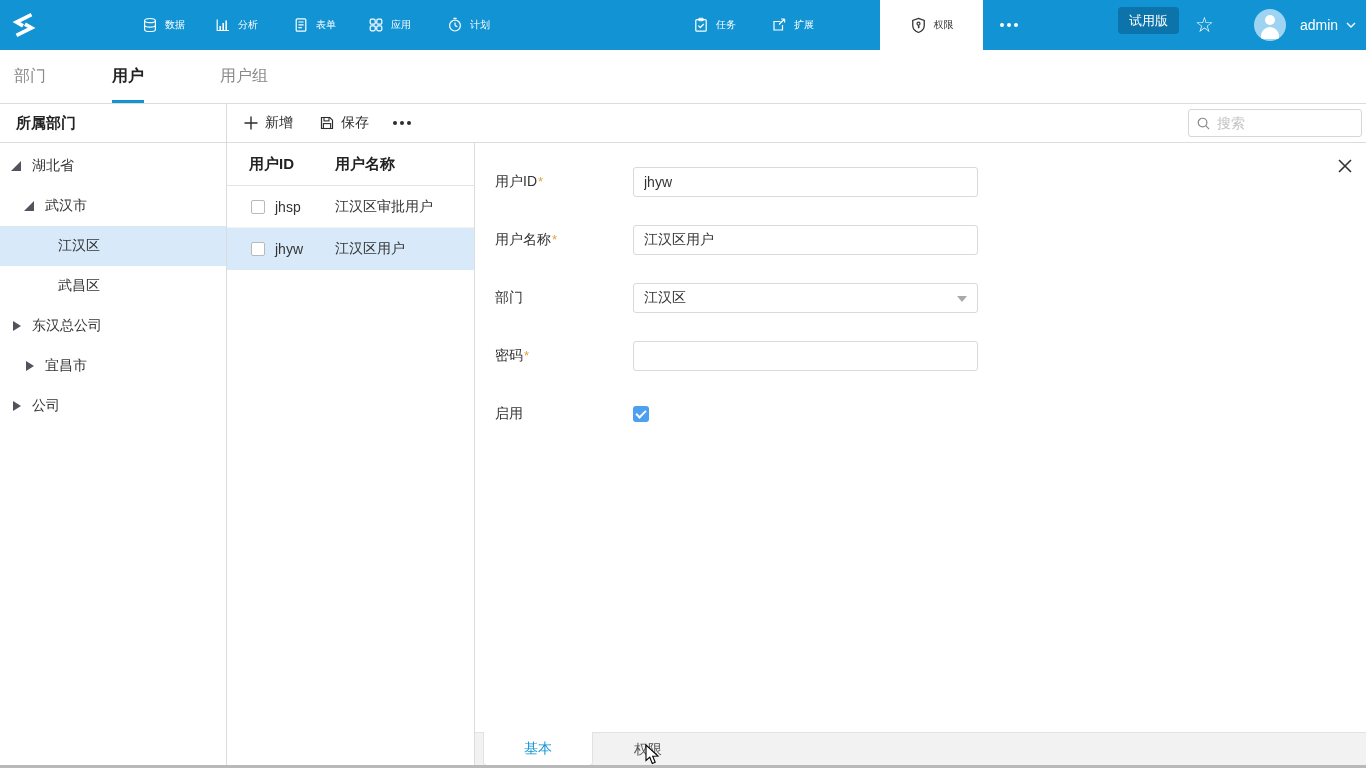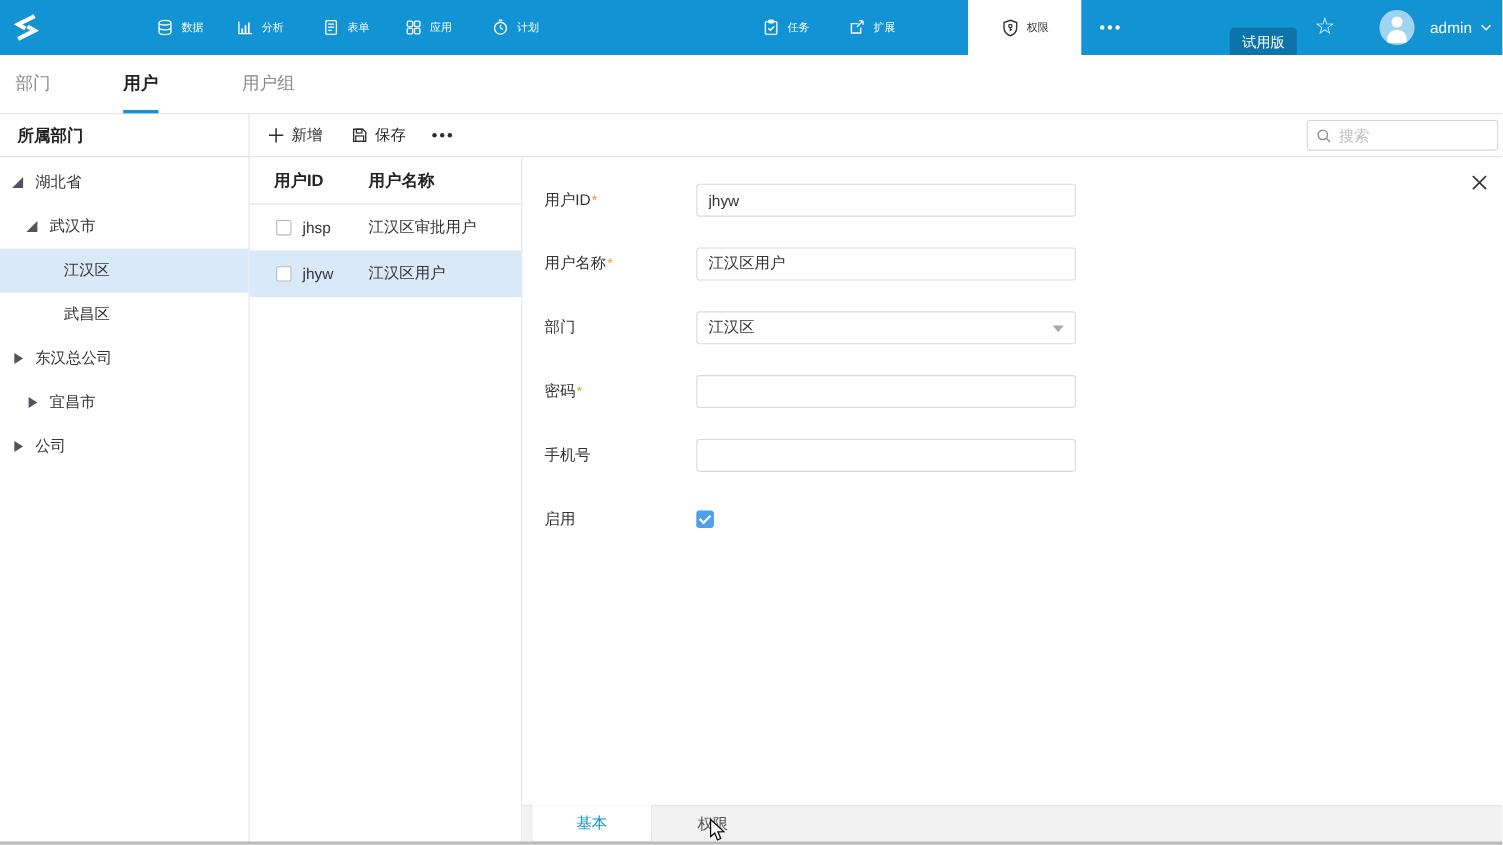--- a/index.html
+++ b/index.html
@@ -10,21 +10,21 @@
   .topbar { position:absolute; top:0; left:0; width:1366px; height:50px; background:#1193d4; }
   .logo { position:absolute; left:9px; top:10px; width:30px; height:30px; }
   .brand { position:absolute; left:47px; top:0; height:50px; display:flex; align-items:center; gap:8px;
            color:#fff; font-size:21px; font-weight:bold; letter-spacing:1px; cursor:pointer; }
   .nav-item { position:absolute; top:0; height:50px; display:flex; align-items:center; gap:7px;
               color:#fff; font-size:10px; cursor:pointer; }
   .nav-item svg { display:block; }
   .nav-item.active { background:#fff; color:#333; justify-content:center; width:103px; }
   .more-dots { position:absolute; left:1000px; top:0; height:50px; display:flex; align-items:center; gap:3px; cursor:pointer; }
   .more-dots i { width:4px; height:4px; border-radius:50%; background:#fff; display:block; }
-  .trial-badge { position:absolute; left:1118px; top:25px; height:27px; padding:0 11px; background:#0c74aa;
+  .trial-badge { position:absolute; left:1118px; top:7px; height:27px; padding:0 11px; background:#0c74aa;
                  border-radius:4px; color:#fff; font-size:13px; display:flex; align-items:center; }
   .star { position:absolute; left:1195px; top:11px; color:#fff; font-size:21px; line-height:28px; cursor:pointer; }
   .avatar { position:absolute; left:1254px; top:9px; width:32px; height:32px; border-radius:50%;
             background:#9fd3f2; overflow:hidden; cursor:pointer; }
   .avatar::before { content:""; position:absolute; left:11px; top:6px; width:10px; height:10px; border-radius:50%; background:#fff; }
   .avatar::after  { content:""; position:absolute; left:7px; top:18px; width:18px; height:12px; border-radius:9px 9px 0 0; background:#fff; }
   .username { position:absolute; left:1300px; top:0; height:50px; display:flex; align-items:center; gap:8px;
               color:#fff; font-size:14px; cursor:pointer; }
 
   
@@ -293,24 +293,20 @@
       <div class="fselect">
         <span>江汉区</span>
         <span class="caret"></span>
       </div>
     </div>
     <div class="frow">
       <span class="flabel"><span>密码</span><span class="req">*</span></span>
       <input class="fin" type="text" value="" style="">
     </div>
     <div class="frow">
-      <span class="flabel"><span>手机号</span></span>
-      <input class="fin" type="text" value="" style="">
-    </div>
-    <div class="frow">
       <span class="flabel"><span>启用</span></span>
       <span class="fcheck"></span>
     </div>
   </div>
 </div>
 
 <div class="detail-tabs">
   <div class="dtab active">基本</div>
   <div class="dtab">权限</div>
 </div>

